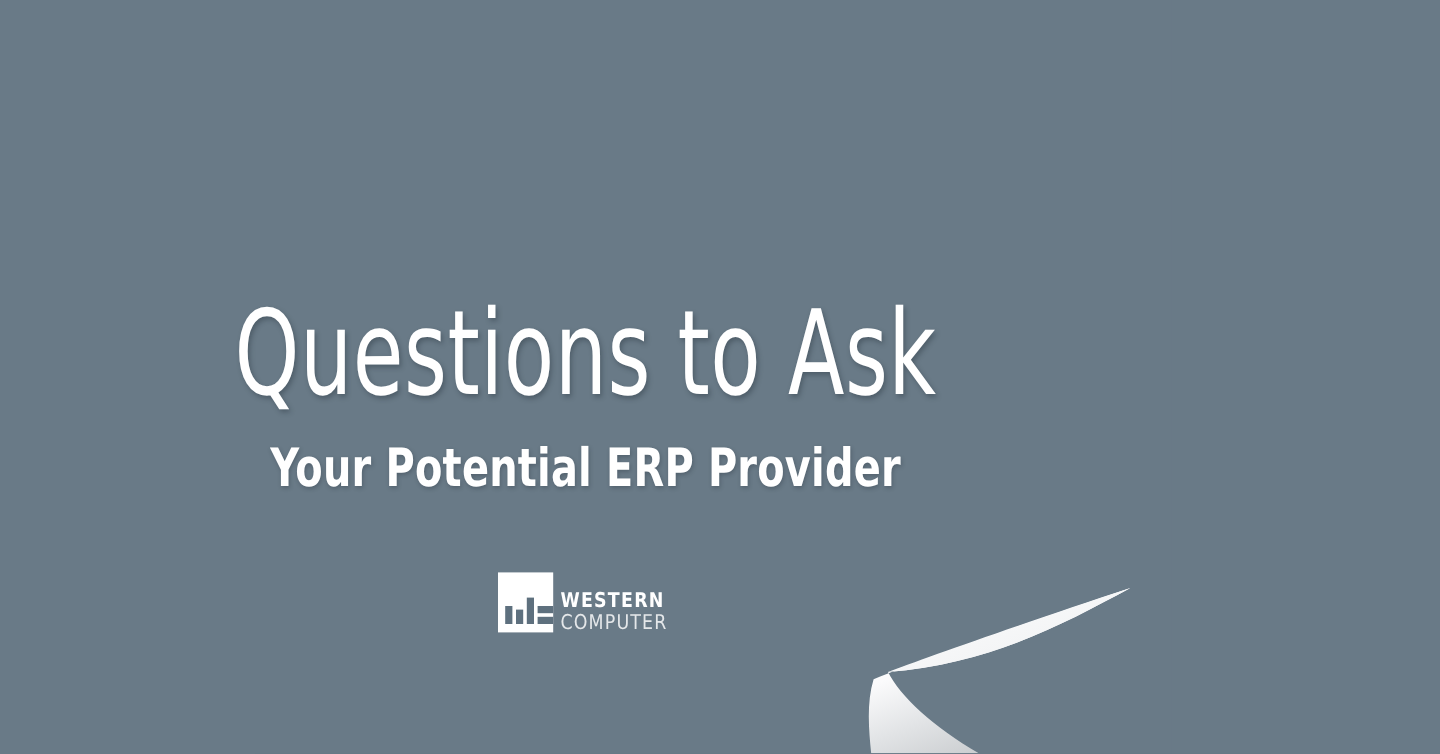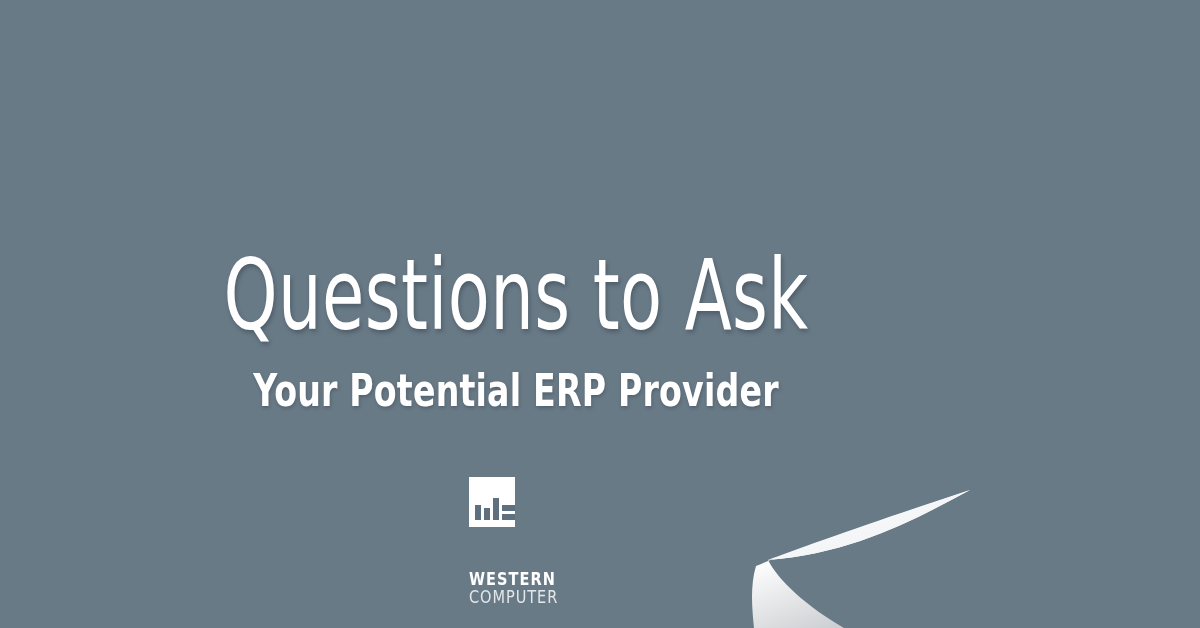--- a/index.html
+++ b/index.html
@@ -9,21 +9,20 @@
   }
   body {
     font-family: "Liberation Sans", sans-serif;
   }
   #slide {
     position: relative;
     width: 976px;
     height: 628px;
     overflow: hidden;
     background: #697a87;
-    margin-left: 28px;
   }
 
   
   .headline {
     position: absolute;
     left: 0;
     right: 0;
     top: 178px;
     text-align: center;
     font-family: "DejaVu Sans Condensed", "Liberation Sans Narrow", "Liberation Sans", sans-serif;
@@ -63,22 +62,21 @@
     left: 0;
     right: 0;
     top: 477px;
     display: flex;
     justify-content: center;
     align-items: flex-start;
   }
   .logo-inner {
     display: flex;
     align-items: flex-start;
-    gap: 28px;
-    flex-direction: column;
+    gap: 6px;
   }
   .logo-mark {
     width: 46px;
     height: 50px;
     background: #ffffff;
     position: relative;
     flex: 0 0 auto;
   }
   .logo-mark svg { display: block; }
 

